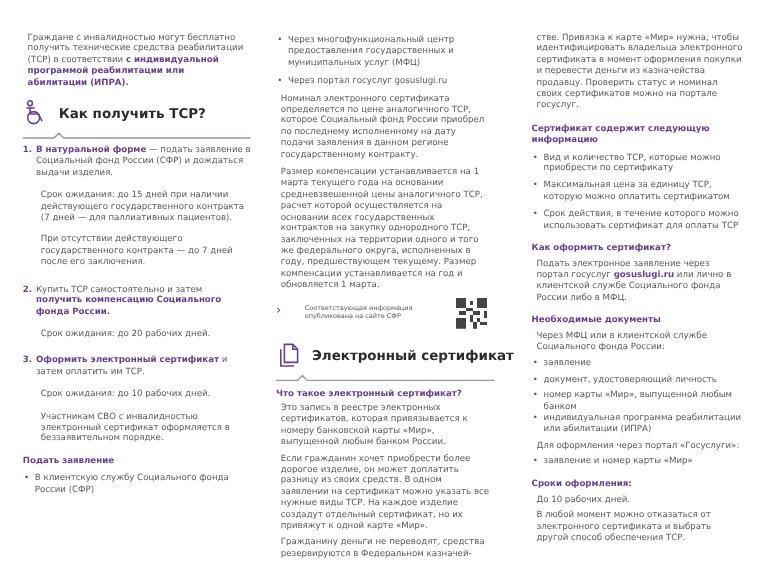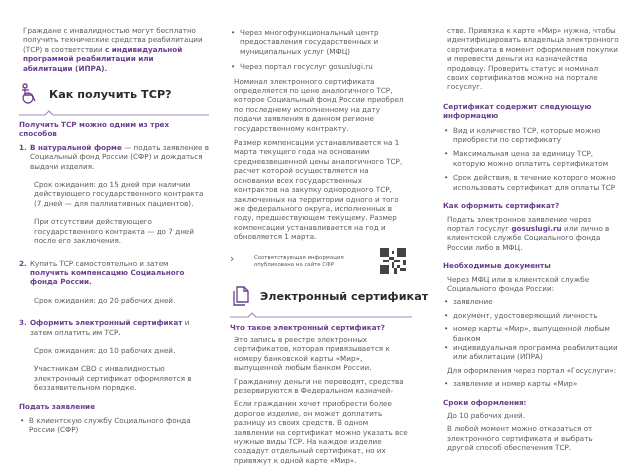--- a/index.html
+++ b/index.html
@@ -39,21 +39,20 @@
       <path d="M6 6 L6 12 L13 12 L16 18" fill="none" stroke="#6b3f8f" stroke-width="1.3"></path>
       <circle cx="9" cy="15" r="5" fill="none" stroke="#6b3f8f" stroke-width="1.3"></circle>
       <path d="M3 7 L10 7" stroke="#6b3f8f" stroke-width="1.3"></path>
     </svg>
     <span class="ttl">Как получить ТСР?</span>
     <svg class="rule" viewBox="0 0 190 6" preserveAspectRatio="none">
       <path d="M0 5 L26 5 L30 1 L34 5 L190 5" fill="none" stroke="#a58cbd" stroke-width="1.2"></path>
     </svg>
   </div>
 
-  <p class="head" style="margin-top:4px;">Получить ТСР можно одним из трех способов</p>
 
   <ol class="olist" style="margin-top:4px;">
     <li>
       <span class="num">1.</span>
       <span class="purple">В натуральной форме</span><span> — подать заявление в Социальный фонд России (СФР) и дождаться выдачи изделия.</span>
       <p style="margin-top:9px;">Срок ожидания: до 15 дней при наличии действующего государственного контракта (7 дней — для паллиативных пациентов).</p>
       <p style="margin-top:9px;">При отсутствии действующего государственного контракта — до 7 дней после его заключения.</p>
     </li>
     <li style="margin-top:13px;">
       <span class="num">2.</span>
@@ -108,22 +107,22 @@
       <path d="M14 2 L14 6 L18 6" fill="none" stroke="#6b3f8f" stroke-width="1.3"></path>
     </svg>
     <span class="ttl">Электронный сертификат</span>
     <svg class="rule" viewBox="0 0 182 6" preserveAspectRatio="none">
       <path d="M0 5 L18 5 L22 1 L26 5 L182 5" fill="none" stroke="#a58cbd" stroke-width="1.2"></path>
     </svg>
   </div>
 
   <p class="head" style="margin-top:5px;">Что такое электронный сертификат?</p>
   <p style="margin-top:3px;">Это запись в реестре электронных сертификатов, которая привязывается к номеру банковской карты «Мир», выпущенной любым банком России.</p>
+  <p style="margin-top:4px;">Если гражданин хочет приобрести более дорогое изделие, он может доплатить разницу из своих средств. В одном заявлении на сертификат можно указать все нужные виды ТСР. На каждое изделие создадут отдельный сертификат, но их привяжут к одной карте «Мир».</p>
   <p style="margin-top:4px;">Гражданину деньги не переводят, средства резервируются в Федеральном казначей-</p>
-  <p style="margin-top:4px;">Если гражданин хочет приобрести более дорогое изделие, он может доплатить разницу из своих средств. В одном заявлении на сертификат можно указать все нужные виды ТСР. На каждое изделие создадут отдельный сертификат, но их привяжут к одной карте «Мир».</p>
 </div>
 
 <div class="col" id="c3">
   <p style="margin-top:26px;">стве. Привязка к карте «Мир» нужна, чтобы идентифицировать владельца электронного сертификата в момент оформления покупки и перевести деньги из казначейства продавцу. Проверить статус и номинал своих сертификатов можно на портале госуслуг.</p>
 
   <p class="head" style="margin-top:10px;">Сертификат содержит следующую информацию</p>
   <ul class="list" style="margin-top:5px;">
     <li>Вид и количество ТСР, которые можно приобрести по сертификату</li>
     <li style="margin-top:5px;">Максимальная цена за единицу ТСР, которую можно оплатить сертификатом</li>
     <li style="margin-top:5px;">Срок действия, в течение которого можно использовать сертификат для оплаты ТСР</li>

